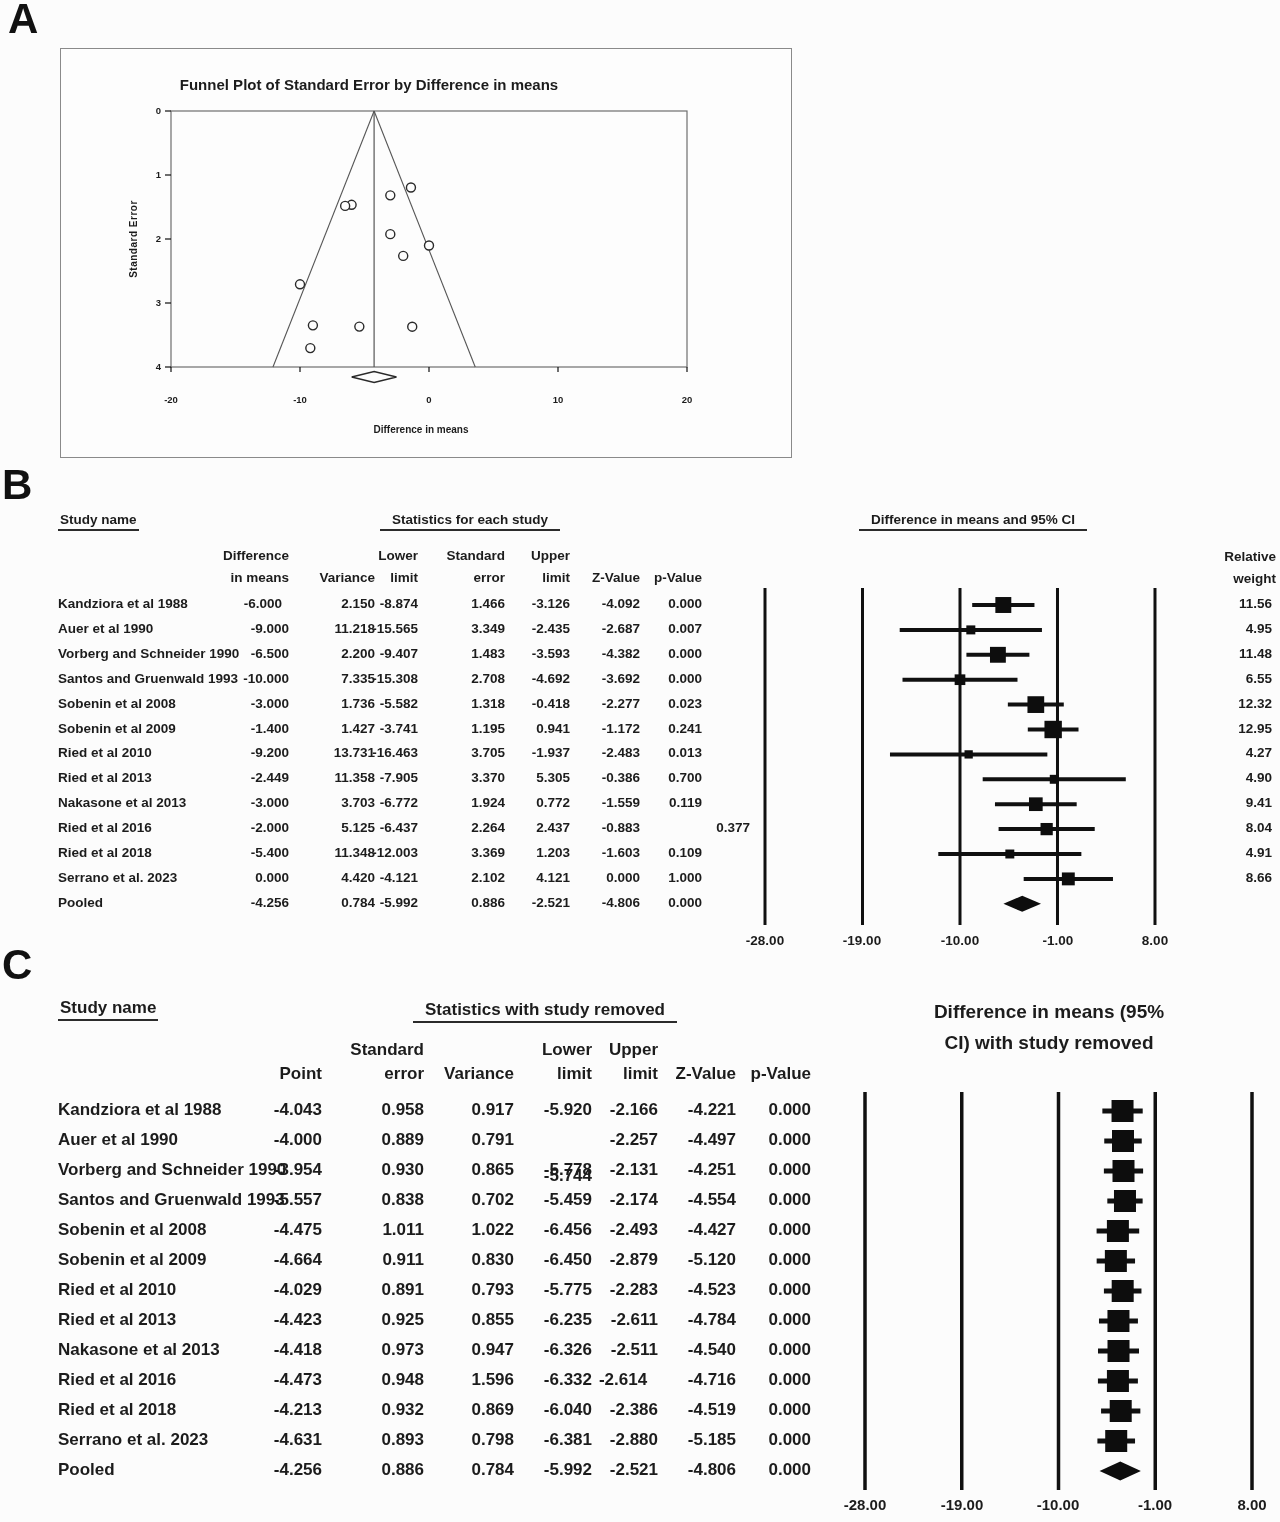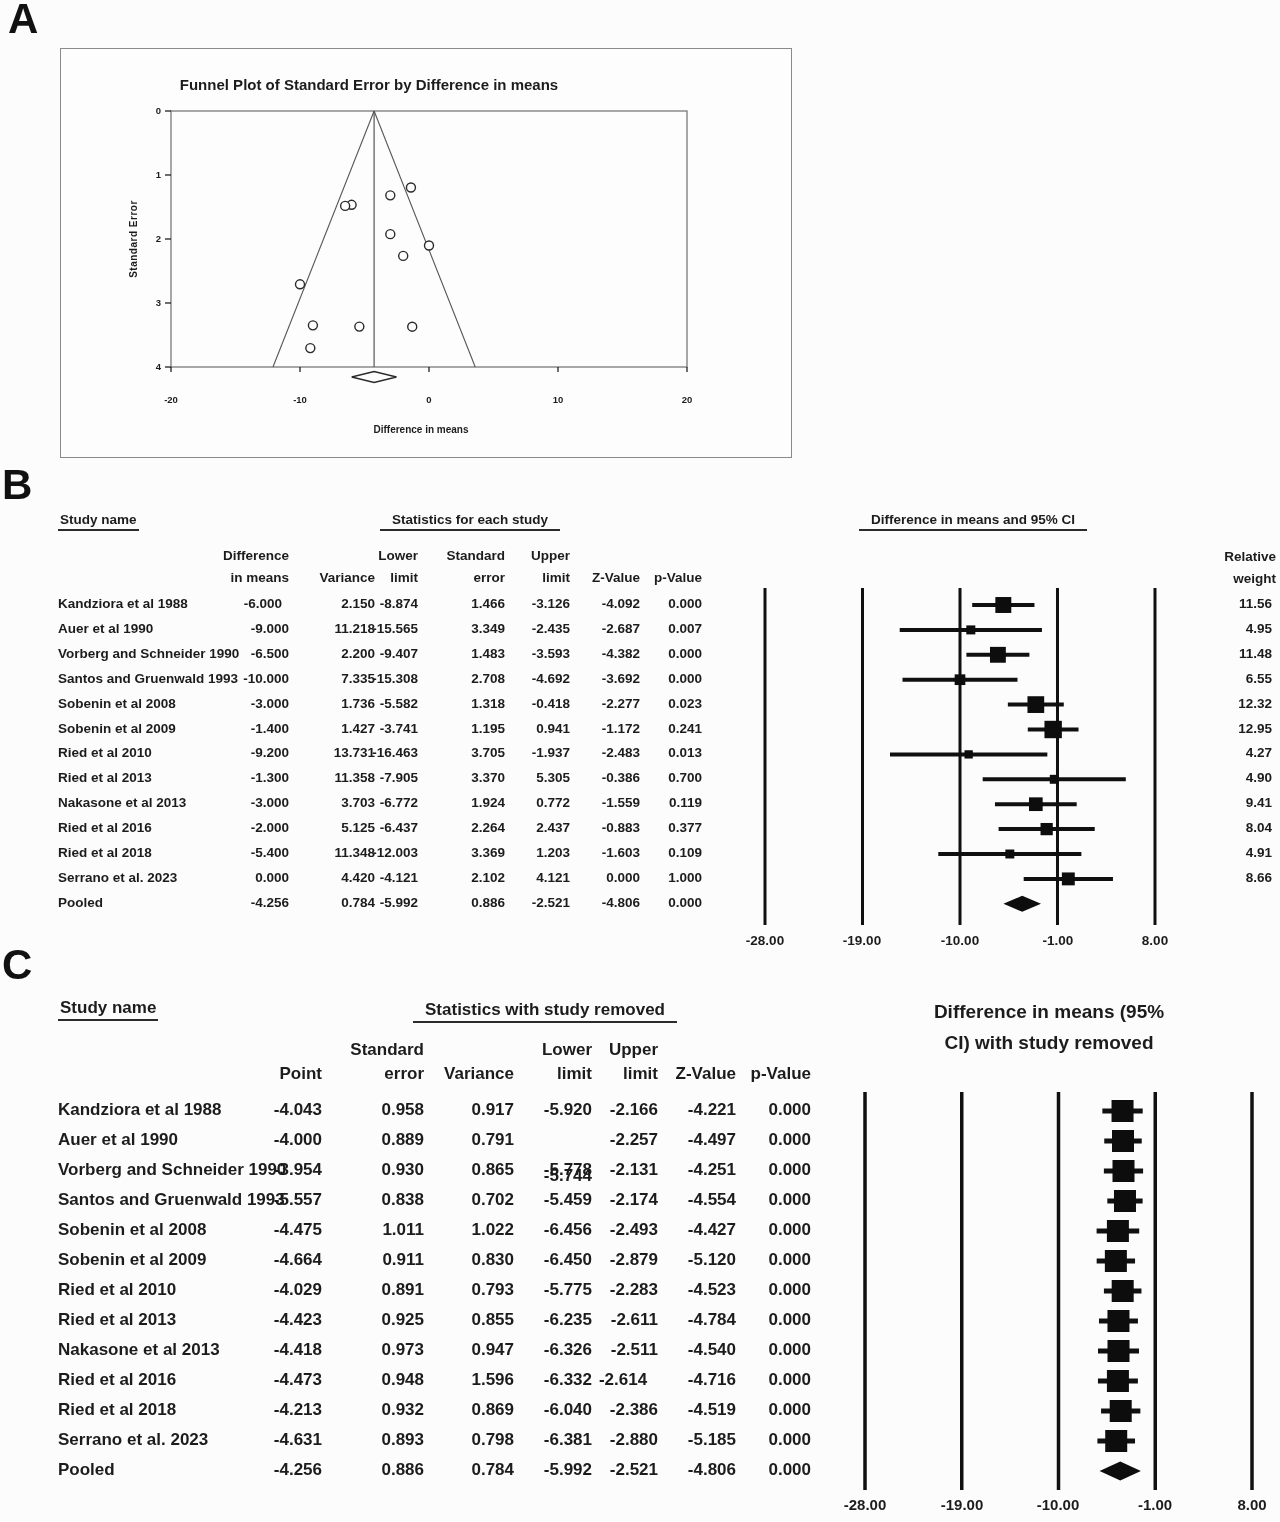--- a/index.html
+++ b/index.html
@@ -224,21 +224,21 @@
     <div class="abs cell-b" style="left: 58px; top: 745.4px; width: 235px;">Ried et al 2010</div>
     <div class="abs cell-b num" style="left: 209px; top: 745.4px; width: 80px;">-9.200</div>
     <div class="abs cell-b num" style="left: 291px; top: 745.4px; width: 84px;">13.731</div>
     <div class="abs cell-b num" style="left: 356px; top: 745.4px; width: 62px;">-16.463</div>
     <div class="abs cell-b num" style="left: 421px; top: 745.4px; width: 84px;">3.705</div>
     <div class="abs cell-b num" style="left: 508px; top: 745.4px; width: 62px;">-1.937</div>
     <div class="abs cell-b num" style="left: 572px; top: 745.4px; width: 68px;">-2.483</div>
     <div class="abs cell-b num" style="left: 636px; top: 745.4px; width: 66px;">0.013</div>
     <div class="abs cell-b num" style="left: 1212px; top: 745.4px; width: 60px;">4.27</div>
     <div class="abs cell-b" style="left: 58px; top: 770.3px; width: 235px;">Ried et al 2013</div>
-    <div class="abs cell-b num" style="left: 209px; top: 770.3px; width: 80px;">-1.300</div>
+    <div class="abs cell-b num" style="left: 209px; top: 770.3px; width: 80px;">-2.449</div>
     <div class="abs cell-b num" style="left: 291px; top: 770.3px; width: 84px;">11.358</div>
     <div class="abs cell-b num" style="left: 356px; top: 770.3px; width: 62px;">-7.905</div>
     <div class="abs cell-b num" style="left: 421px; top: 770.3px; width: 84px;">3.370</div>
     <div class="abs cell-b num" style="left: 508px; top: 770.3px; width: 62px;">5.305</div>
     <div class="abs cell-b num" style="left: 572px; top: 770.3px; width: 68px;">-0.386</div>
     <div class="abs cell-b num" style="left: 636px; top: 770.3px; width: 66px;">0.700</div>
     <div class="abs cell-b num" style="left: 1212px; top: 770.3px; width: 60px;">4.90</div>
     <div class="abs cell-b" style="left: 58px; top: 795.2px; width: 235px;">Nakasone et al 2013</div>
     <div class="abs cell-b num" style="left: 209px; top: 795.2px; width: 80px;">-3.000</div>
     <div class="abs cell-b num" style="left: 291px; top: 795.2px; width: 84px;">3.703</div>
@@ -248,21 +248,21 @@
     <div class="abs cell-b num" style="left: 572px; top: 795.2px; width: 68px;">-1.559</div>
     <div class="abs cell-b num" style="left: 636px; top: 795.2px; width: 66px;">0.119</div>
     <div class="abs cell-b num" style="left: 1212px; top: 795.2px; width: 60px;">9.41</div>
     <div class="abs cell-b" style="left: 58px; top: 820.1px; width: 235px;">Ried et al 2016</div>
     <div class="abs cell-b num" style="left: 209px; top: 820.1px; width: 80px;">-2.000</div>
     <div class="abs cell-b num" style="left: 291px; top: 820.1px; width: 84px;">5.125</div>
     <div class="abs cell-b num" style="left: 356px; top: 820.1px; width: 62px;">-6.437</div>
     <div class="abs cell-b num" style="left: 421px; top: 820.1px; width: 84px;">2.264</div>
     <div class="abs cell-b num" style="left: 508px; top: 820.1px; width: 62px;">2.437</div>
     <div class="abs cell-b num" style="left: 572px; top: 820.1px; width: 68px;">-0.883</div>
-    <div class="abs cell-b num" style="left: 636px; top: 820.1px; width: 66px;">0.377</div>
+    <div class="abs cell-b num" style="left: 636px; top: 820.1px; width: 66px; padding-left: 48px;">0.377</div>
     <div class="abs cell-b num" style="left: 1212px; top: 820.1px; width: 60px;">8.04</div>
     <div class="abs cell-b" style="left: 58px; top: 845px; width: 235px;">Ried et al 2018</div>
     <div class="abs cell-b num" style="left: 209px; top: 845px; width: 80px;">-5.400</div>
     <div class="abs cell-b num" style="left: 291px; top: 845px; width: 84px;">11.348</div>
     <div class="abs cell-b num" style="left: 356px; top: 845px; width: 62px;">-12.003</div>
     <div class="abs cell-b num" style="left: 421px; top: 845px; width: 84px;">3.369</div>
     <div class="abs cell-b num" style="left: 508px; top: 845px; width: 62px;">1.203</div>
     <div class="abs cell-b num" style="left: 572px; top: 845px; width: 68px;">-1.603</div>
     <div class="abs cell-b num" style="left: 636px; top: 845px; width: 66px;">0.109</div>
     <div class="abs cell-b num" style="left: 1212px; top: 845px; width: 60px;">4.91</div>

